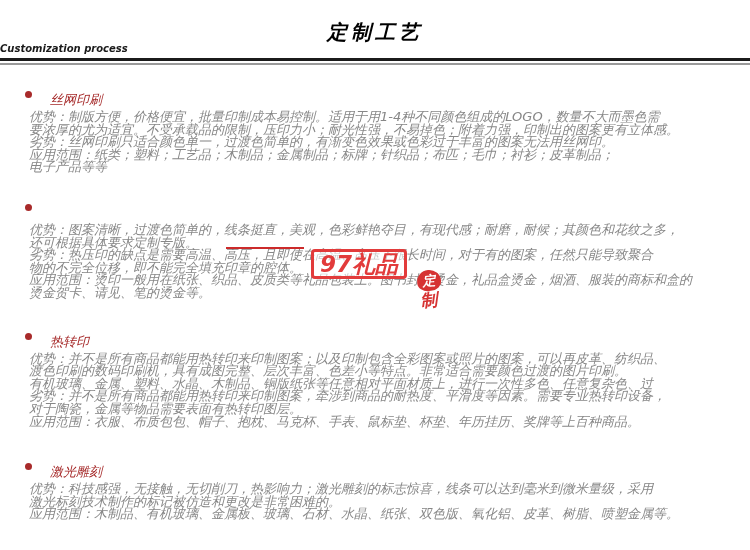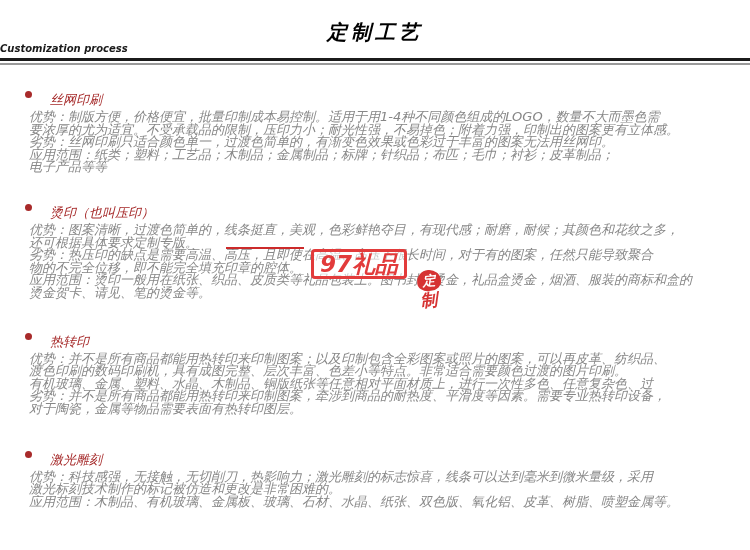--- a/index.html
+++ b/index.html
@@ -61,21 +61,20 @@
           <div class="line">要浓厚的尤为适宜。不受承载品的限制，压印力小；耐光性强，不易掉色；附着力强，印制出的图案更有立体感。</div>
           <div class="line">劣势：丝网印刷只适合颜色单一，过渡色简单的，有渐变色效果或色彩过于丰富的图案无法用丝网印。</div>
           <div class="line">应用范围：纸类；塑料；工艺品；木制品；金属制品；标牌；针织品；布匹；毛巾；衬衫；皮革制品；</div>
           <div class="line">电子产品等等</div>
         </div>
     </section>
 
     <section class="sec sec2">
       <div class="sec-head">
         <span class="bullet"></span>
-        <span class="sec-title">烫印（也叫压印）</span>
       </div>
       <div class="sec-body">
           <div class="line">优势：图案清晰，过渡色简单的，线条挺直，美观，色彩鲜艳夺目，有现代感；耐磨，耐候；其颜色和花纹之多，</div>
           <div class="line">还可根据具体要求定制专版。</div>
           <div class="line">劣势：热压印的缺点是需要高温、高压，且即使在高温、高压下很长时间，对于有的图案，任然只能导致聚合</div>
           <div class="line">物的不完全位移，即不能完全填充印章的腔体。</div>
           <div class="line">应用范围：烫印一般用在纸张、织品、皮质类等礼品包装上。图书封面烫金，礼品盒烫金，烟酒、服装的商标和盒的</div>
           <div class="line">烫金贺卡、请见、笔的烫金等。</div>
         </div>
     </section>
@@ -84,20 +83,21 @@
       <div class="sec-head">
         <span class="bullet"></span>
         <span class="sec-title">热转印</span>
       </div>
       <div class="sec-body">
           <div class="line">优势：并不是所有商品都能用热转印来印制图案；以及印制包含全彩图案或照片的图案，可以再皮革、纺织品、</div>
           <div class="line">渡色印刷的数码印刷机，具有成图完整、层次丰富、色差小等特点。非常适合需要颜色过渡的图片印刷。</div>
           <div class="line">有机玻璃、金属、塑料、水晶、木制品、铜版纸张等任意相对平面材质上，进行一次性多色、任意复杂色、过</div>
           <div class="line">劣势：并不是所有商品都能用热转印来印制图案，牵涉到商品的耐热度、平滑度等因素。需要专业热转印设备，</div>
           <div class="line">对于陶瓷，金属等物品需要表面有热转印图层。</div>
+          <div class="line">应用范围：衣服、布质包包、帽子、抱枕、马克杯、手表、鼠标垫、杯垫、年历挂历、奖牌等上百种商品。</div>
         </div>
     </section>
 
     <section class="sec sec4">
       <div class="sec-head">
         <span class="bullet"></span>
         <span class="sec-title">激光雕刻</span>
       </div>
       <div class="sec-body">
           <div class="line">优势：科技感强，无接触，无切削刀，热影响力；激光雕刻的标志惊喜，线条可以达到毫米到微米量级，采用</div>

